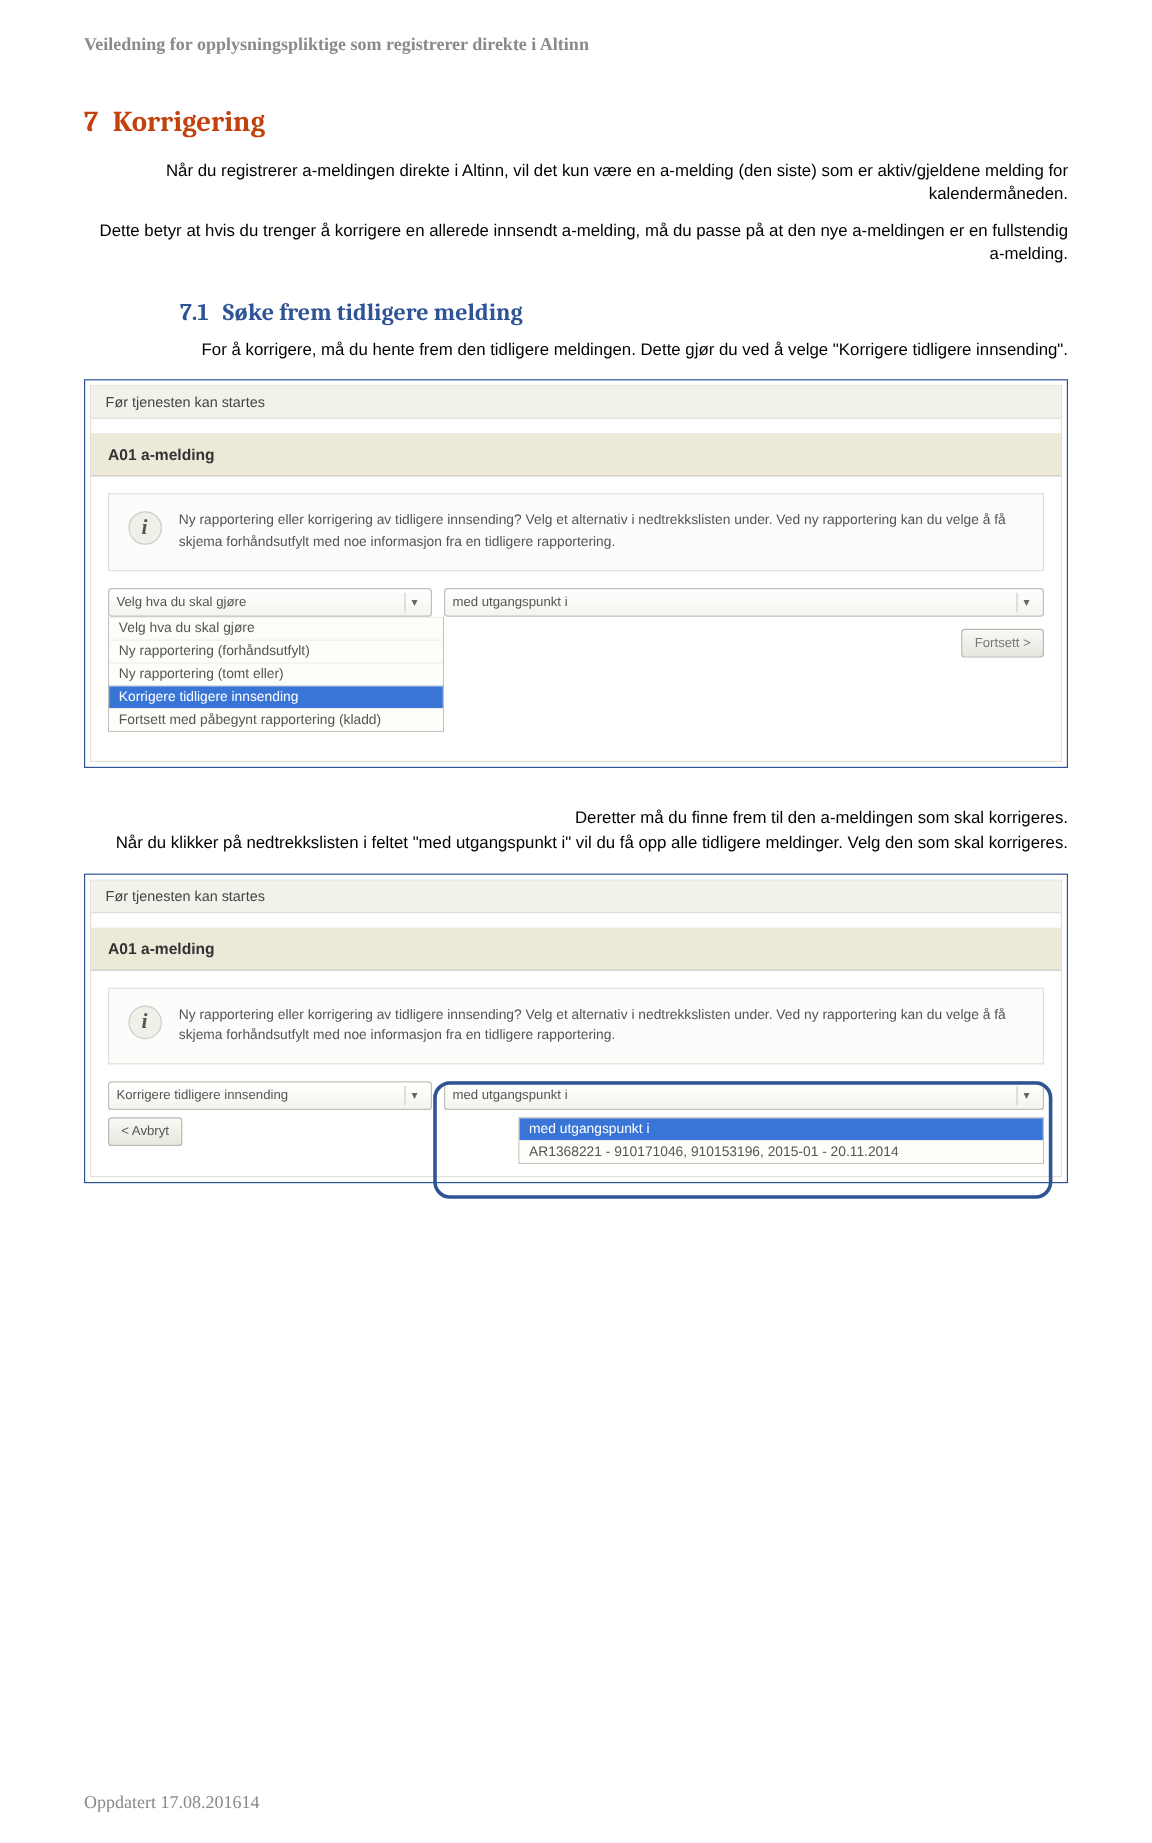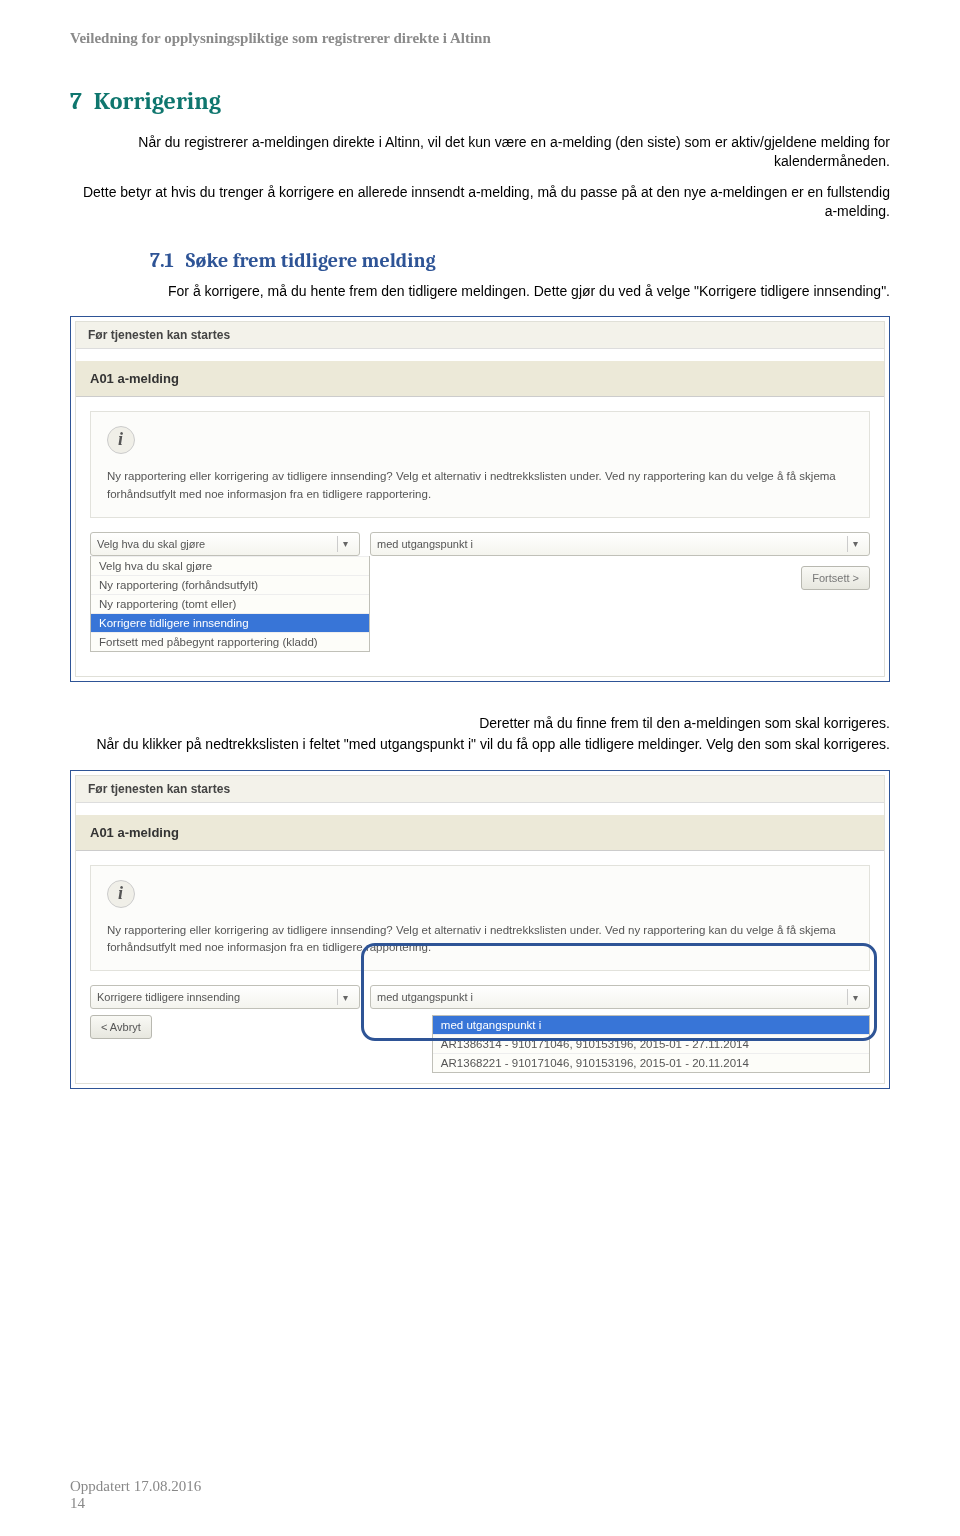--- a/index.html
+++ b/index.html
@@ -16,21 +16,21 @@
   }
   .header-line {
     color: #8a8a8a;
     font-family: "Times New Roman", Times, serif;
     font-size: 15px;
     margin-bottom: 28px;
     font-weight: bold;
   }
   h2.section {
     font-family: Cambria, "Times New Roman", serif;
-    color: #0f766e;
+    color: #c2410c;
     font-size: 24px;
     font-weight: bold;
     margin: 40px 0 18px 0;
   }
   h2.section .num { margin-right: 12px; }
   .sub {
     font-family: Cambria, "Times New Roman", serif;
     color: #2e5496;
     font-size: 20px;
     font-weight: bold;
@@ -56,41 +56,40 @@
     font-size: 12px;
     color: #555;
     background: #fff;
     border: 1px solid #e0e0d8;
     padding: 0;
   }
   .panel-title {
     background: #f3f2ea;
     border-bottom: 1px solid #ddd;
     padding: 6px 12px;
-    font-weight: bold;
+    font-weight: normal;
     font-size: 12px;
     color: #444;
   }
   .panel-sub {
     background: #ece9d8;
     padding: 10px 14px;
     font-weight: bold;
     font-size: 13px;
     color: #333;
     border-bottom: 1px solid #ccc;
     margin-top: 12px;
   }
   .info-box {
     display: flex;
     gap: 14px;
     margin: 14px;
     padding: 14px 16px;
     border: 1px solid #e2e2dc;
     background: #fcfcfa;
-    flex-direction: column;
   }
   .info-icon {
     width: 28px; height: 28px;
     flex: 0 0 28px;
     border-radius: 50%;
     background: #f0efe8;
     border: 1px solid #ccc;
     position: relative;
   }
   .info-icon::after {
@@ -181,21 +180,20 @@
 
   .footer {
     position: absolute;
     left: 70px; right: 70px;
     bottom: 24px;
     display: flex;
     justify-content: flex-start;
     font-family: "Times New Roman", Times, serif;
     color: #888;
     font-size: 15px;
-    flex-direction: column;
   }
 </style>
 </head>
 <body>
 
 <div class="header-line">Veiledning for opplysningspliktige som registrerer direkte i Altinn</div>
 
 <h2 class="section">
   <span class="num">7</span><span>Korrigering</span>
 </h2>
@@ -261,21 +259,20 @@
         <span>med utgangspunkt i</span>
         <span class="arrow">▾</span>
       </div>
     </div>
     <div style="display:flex; margin:2px 14px 10px 14px;">
       <span class="btn" style="color:#555;">&lt;  Avbryt</span>
       <div style="flex:0 0 10px;"></div>
       <div style="flex:0 0 270px;"></div>
       <div class="dropdown" style="flex:1 1 auto; margin:0; border-top:1px solid #c0c0b8;">
         <div class="opt sel" style="border-top:none;">med utgangspunkt i</div>
-        <div class="opt">AR1386314 - 910171046, 910153196, 2015-01 - 27.11.2014</div>
         <div class="opt">AR1368221 - 910171046, 910153196, 2015-01 - 20.11.2014</div>
       </div>
     </div>
   </div>
   <div class="callout" style="left:290px; top:172px; width:516px; height:98px;"></div>
 </div>
 
 <div class="footer">
   <span>Oppdatert  17.08.2016</span>
   <span>14</span>

